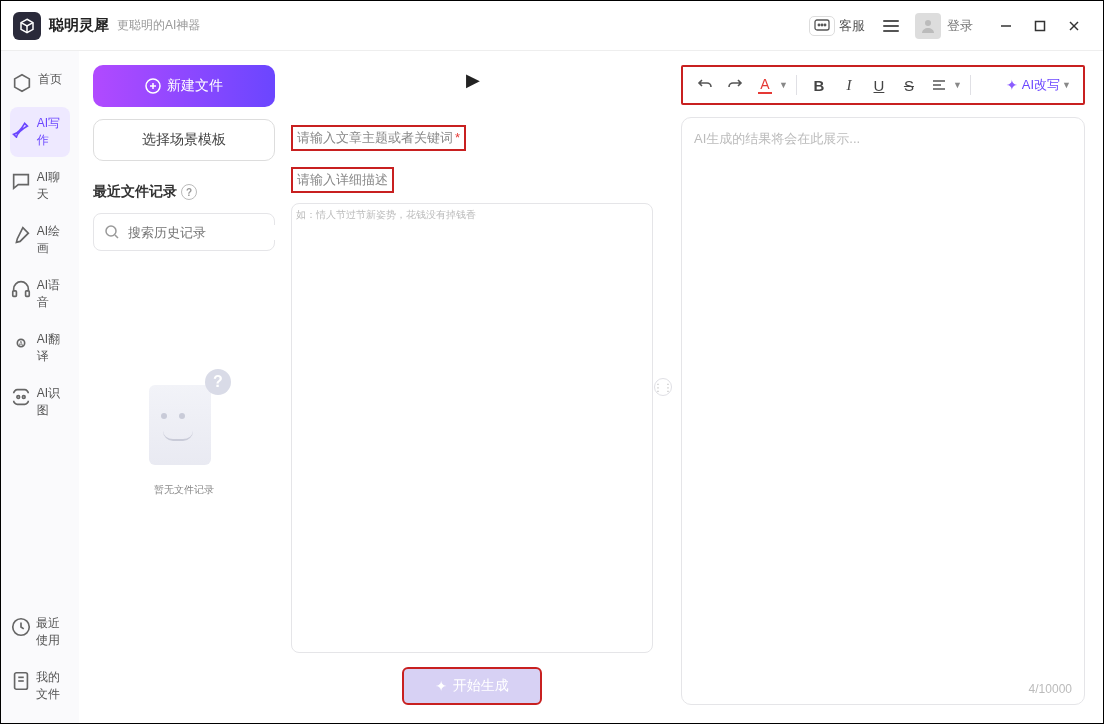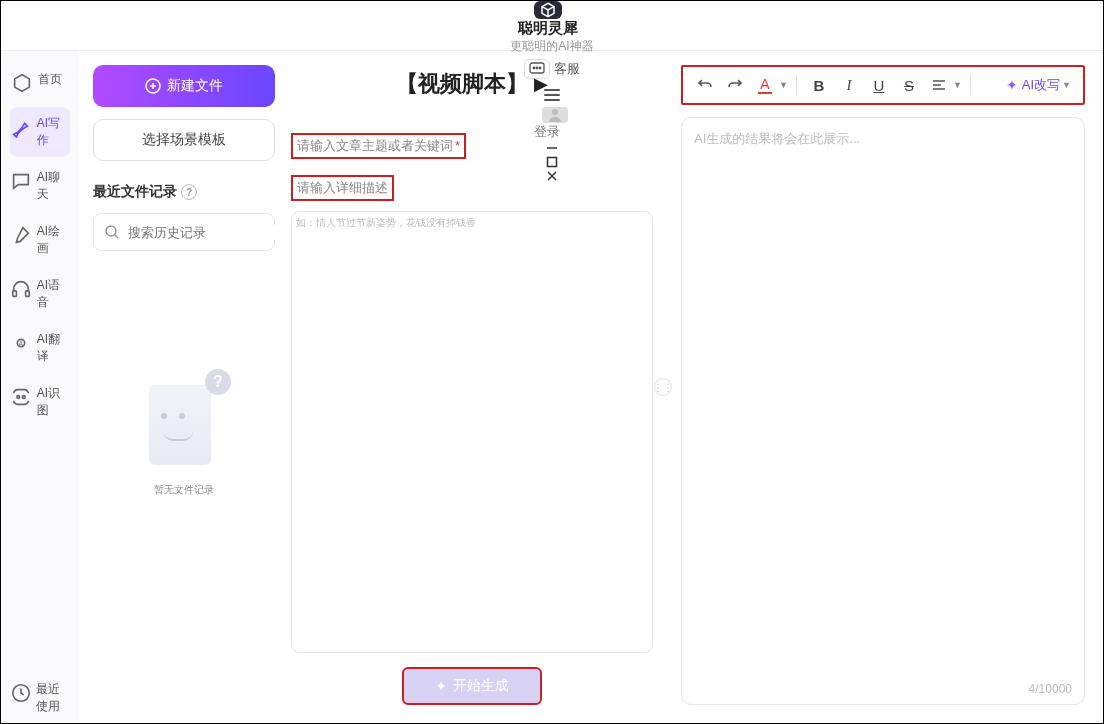--- a/index.html
+++ b/index.html
@@ -1,19 +1,19 @@
 <!DOCTYPE html>
 <html><head>
   <meta charset="utf-8">
   <style>
     * { margin: 0; padding: 0; box-sizing: border-box; font-family: -apple-system, "Microsoft YaHei", sans-serif; }
     body { width: 1104px; height: 724px; background: #fff; border: 1px solid #000; display: flex; flex-direction: column; overflow: hidden; }
     
     
-    .titlebar { height: 50px; display: flex; align-items: center; padding: 0 12px; border-bottom: 1px solid #eee; flex-direction: column; }
+    .titlebar { height: 50px; display: flex; align-items: center; padding: 0 12px; border-bottom: 1px solid #eee; }
     .logo { width: 28px; height: 28px; background: #2a2a3a; border-radius: 6px; display: flex; align-items: center; justify-content: center; margin-right: 8px; }
     .logo svg { width: 18px; height: 18px; }
     .title { font-size: 15px; font-weight: 700; color: #222; margin-right: 8px; }
     .subtitle { font-size: 12px; color: #999; }
     .titlebar-spacer { flex: 1; }
     .titlebar-btn { display: flex; align-items: center; gap: 4px; padding: 4px 8px; font-size: 13px; color: #555; cursor: pointer; }
     .chat-icon-box { border: 1px solid #ddd; border-radius: 5px; padding: 2px 4px; display: flex; align-items: center; }
     .hamburger { display: flex; flex-direction: column; gap: 3px; padding: 6px 10px; cursor: pointer; }
     .hamburger span { width: 16px; height: 2px; background: #555; border-radius: 1px; }
     .avatar-placeholder { width: 26px; height: 26px; background: #ddd; border-radius: 4px; margin-left: 6px; display: flex; align-items: center; justify-content: center; }
@@ -201,20 +201,30 @@
     <div class="side-sep"></div>
     <div class="side-item">
       <span class="icon">
           <svg width="22" height="22" viewBox="0 0 24 24" fill="none" stroke="#666" stroke-width="1.8">
             <circle cx="12" cy="12" r="9"></circle>
             <polyline points="12,7 12,12 15,14"></polyline>
           </svg>
         </span>
       <span>最近使用</span>
     </div>
+    <div class="side-item" style="margin-bottom:12px">
+      <span class="icon">
+          <svg width="22" height="22" viewBox="0 0 24 24" fill="none" stroke="#666" stroke-width="1.8">
+            <rect x="5" y="3" width="14" height="18" rx="2"></rect>
+            <line x1="9" y1="8" x2="15" y2="8"></line>
+            <line x1="9" y1="12" x2="15" y2="12"></line>
+          </svg>
+        </span>
+      <span>我的文件</span>
+    </div>
   </div>
 
   <div class="left-panel">
     <button class="new-file-btn">
       <span>
           <svg width="16" height="16" viewBox="0 0 16 16">
             <circle cx="8" cy="8" r="7" fill="none" stroke="#fff" stroke-width="1.5"></circle>
             <line x1="8" y1="5" x2="8" y2="11" stroke="#fff" stroke-width="1.5"></line>
             <line x1="5" y1="8" x2="11" y2="8" stroke="#fff" stroke-width="1.5"></line>
           </svg>
@@ -239,21 +249,20 @@
       <div class="empty-ill">
         <div class="empty-doc"></div>
         <div class="empty-q">?</div>
       </div>
       <div class="empty-text">暂无文件记录</div>
     </div>
   </div>
 
   <div class="mid-panel">
     <div class="heading-row">
-      <span class="heading">【视频脚本】</span>
       <span class="play">▶</span>
     </div>
     <div class="field-label red-box">
       <span>请输入文章主题或者关键词</span><span class="req">*</span>
     </div>
     <div class="field-label red-box" style="margin-top:16px">请输入详细描述</div>
     <textarea class="desc-input" placeholder="如：情人节过节新姿势，花钱没有掉钱香" style=""></textarea>
     <div class="gen-row">
       <div class="gen-btn red-box">
         <span>✦</span>

